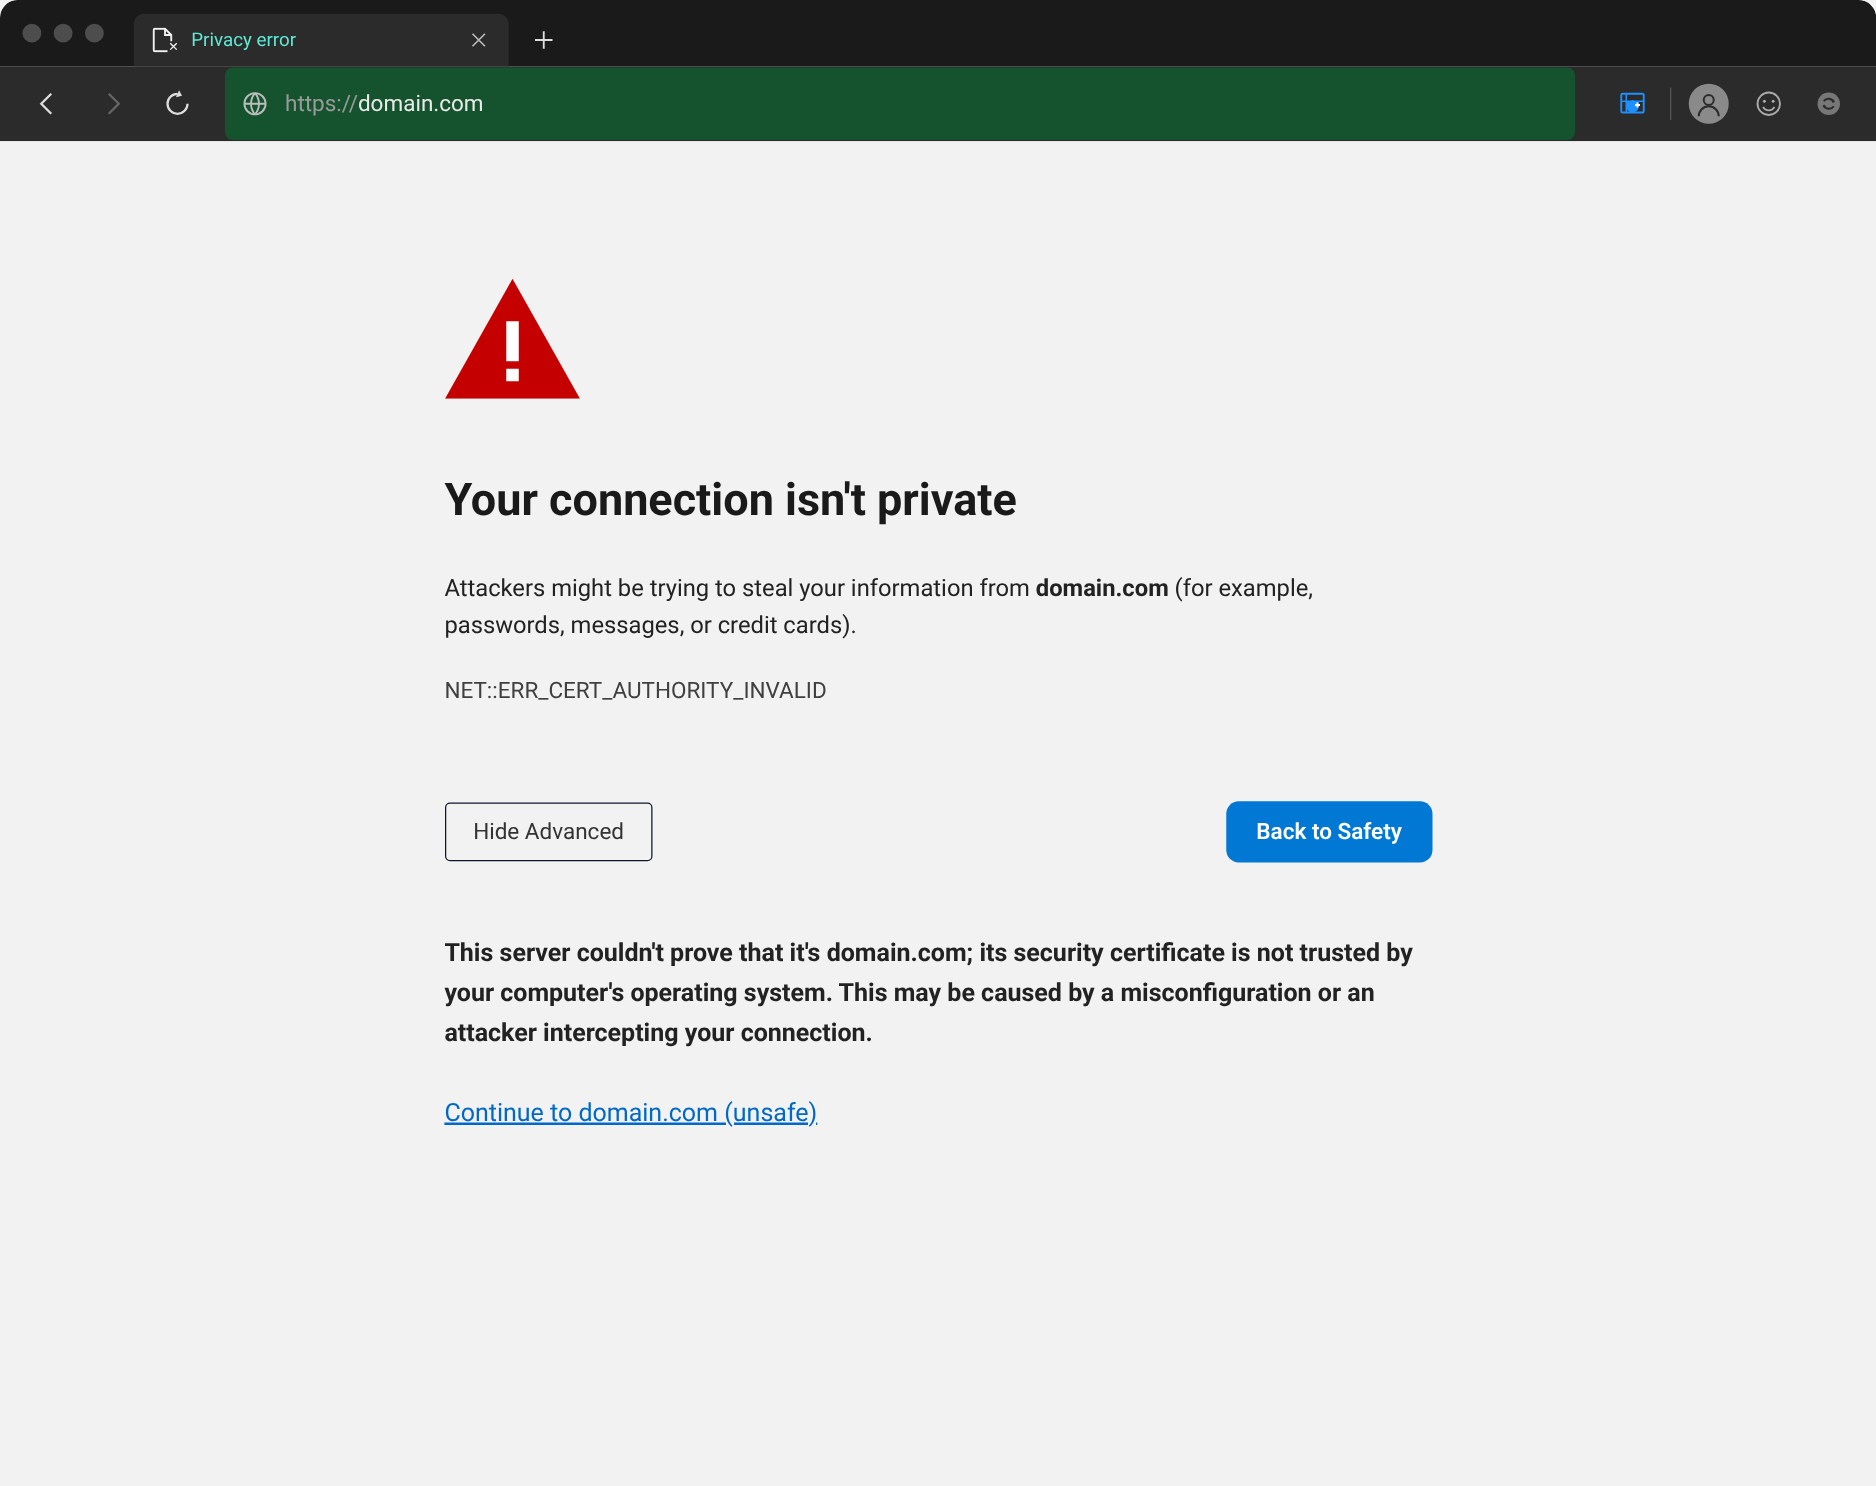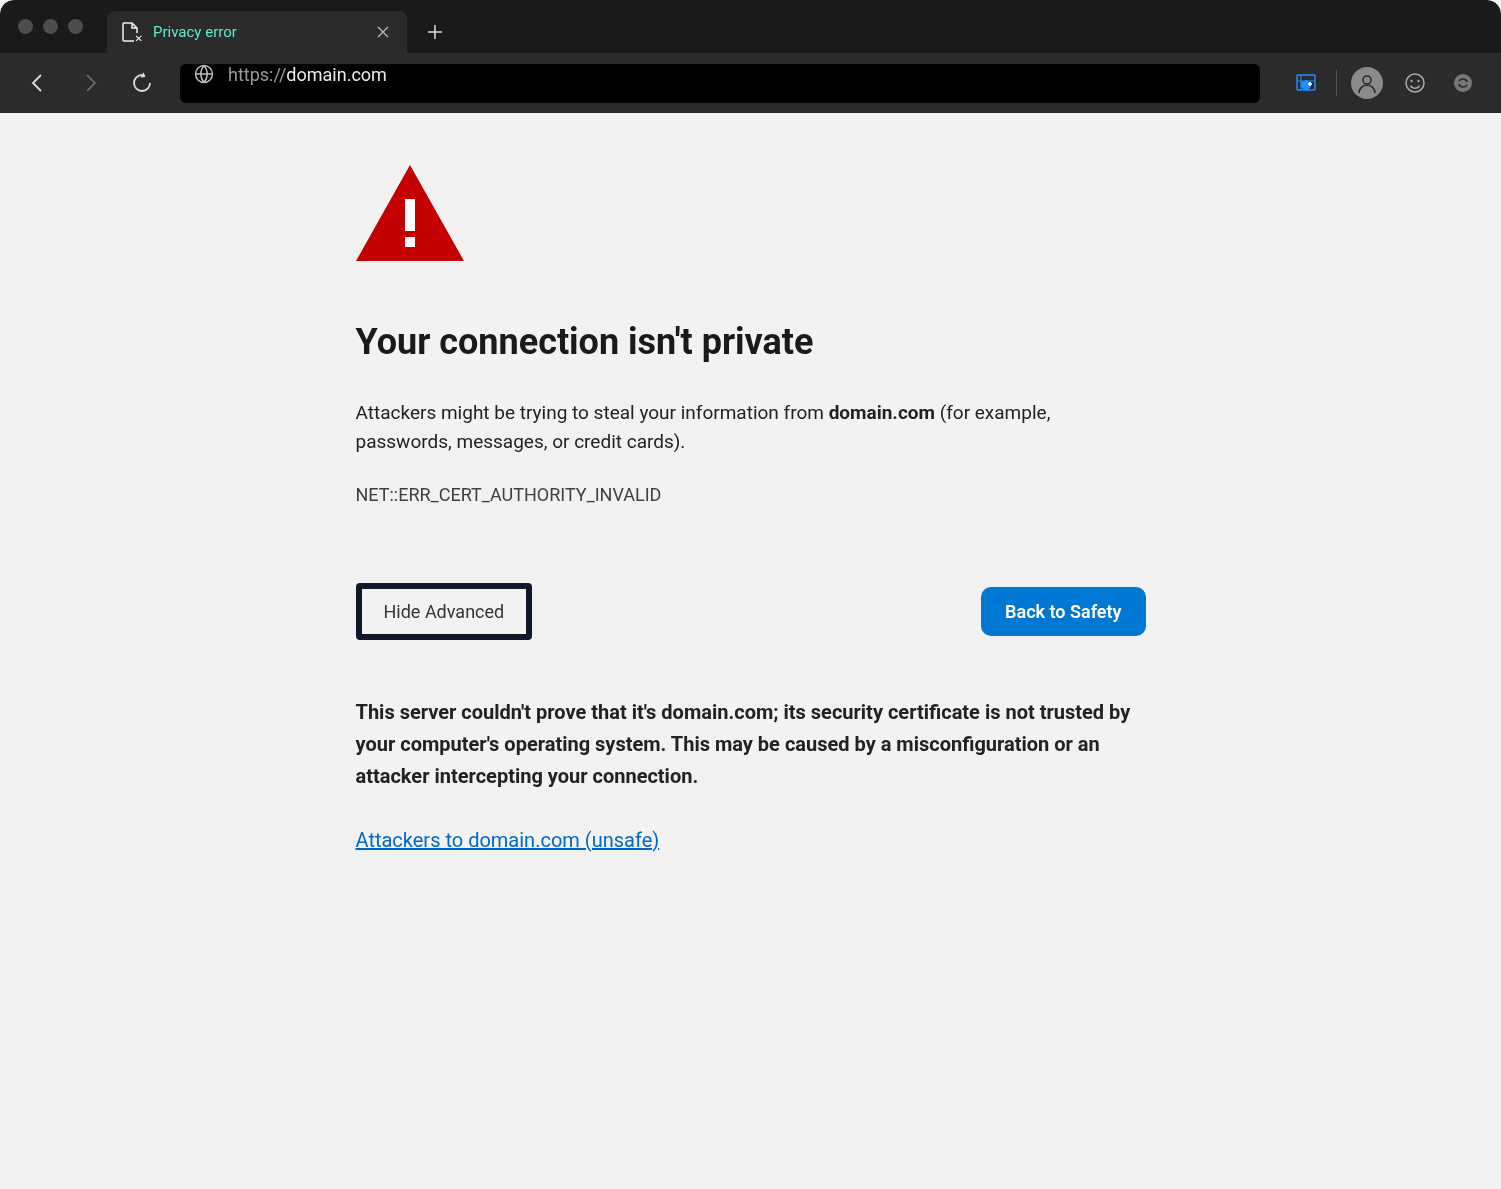--- a/index.html
+++ b/index.html
@@ -101,25 +101,25 @@
       color: #ddd;
       cursor: pointer;
       border-radius: 4px;
     }
     .toolbar-btn.disabled {
       color: #666;
       cursor: default;
     }
     .address-bar {
       flex: 1;
-      height: 39px;
-      background: #000000;
+      height: 58px;
+      background: #14532d;
       border-radius: 6px;
       display: flex;
-      align-items: flex-start;
+      align-items: center;
       padding: 0 14px;
       margin: 0 10px;
       gap: 14px;
     }
     .address-text {
       font-size: 18px;
       color: #eaeaea;
     }
     .address-proto {
       color: #9a9a9a;
@@ -156,21 +156,21 @@
     
     .content-area {
       flex: 1;
       background: #f2f2f2;
       display: flex;
       justify-content: center;
       overflow: auto;
     }
     .content-inner {
       width: 790px;
-      padding-top: 52px;
+      padding-top: 110px;
     }
     .heading {
       font-size: 36px;
       font-weight: 700;
       color: #1a1a1a;
       margin-bottom: 36px;
     }
     .body-text {
       font-size: 19px;
       color: #222;
@@ -189,21 +189,21 @@
       display: flex;
       justify-content: space-between;
       align-items: center;
       margin-bottom: 56px;
     }
     .btn-secondary {
       padding: 12px 22px;
       font-size: 18px;
       color: #333;
       background: #f2f2f2;
-      border: 6px solid #0f172a;
+      border: 1px solid #0f172a;
       border-radius: 4px;
       cursor: pointer;
     }
     .btn-primary {
       padding: 14px 24px;
       font-size: 18px;
       color: #fff;
       background: #0078d4;
       border: none;
       border-radius: 10px;
@@ -351,17 +351,17 @@
         <span>Attackers might be trying to steal your information from </span><span class="bold">domain.com</span><span> (for example, passwords, messages, or credit cards).</span>
       </p>
       <div class="error-code">NET::ERR_CERT_AUTHORITY_INVALID</div>
       <div class="button-row">
         <button class="btn-secondary">Hide Advanced</button>
         <button class="btn-primary">Back to Safety</button>
       </div>
       <p class="advanced-text">
         <span>This server couldn't prove that it's </span><span class="bold">domain.com</span><span>; its security certificate is not trusted by your computer's operating system. This may be caused by a misconfiguration or an attacker intercepting your connection.</span>
       </p>
-      <a class="proceed-link">Attackers to domain.com (unsafe)</a>
+      <a class="proceed-link">Continue to domain.com (unsafe)</a>
     </div>
   </div>
 
 </div>
 
 </body></html>

